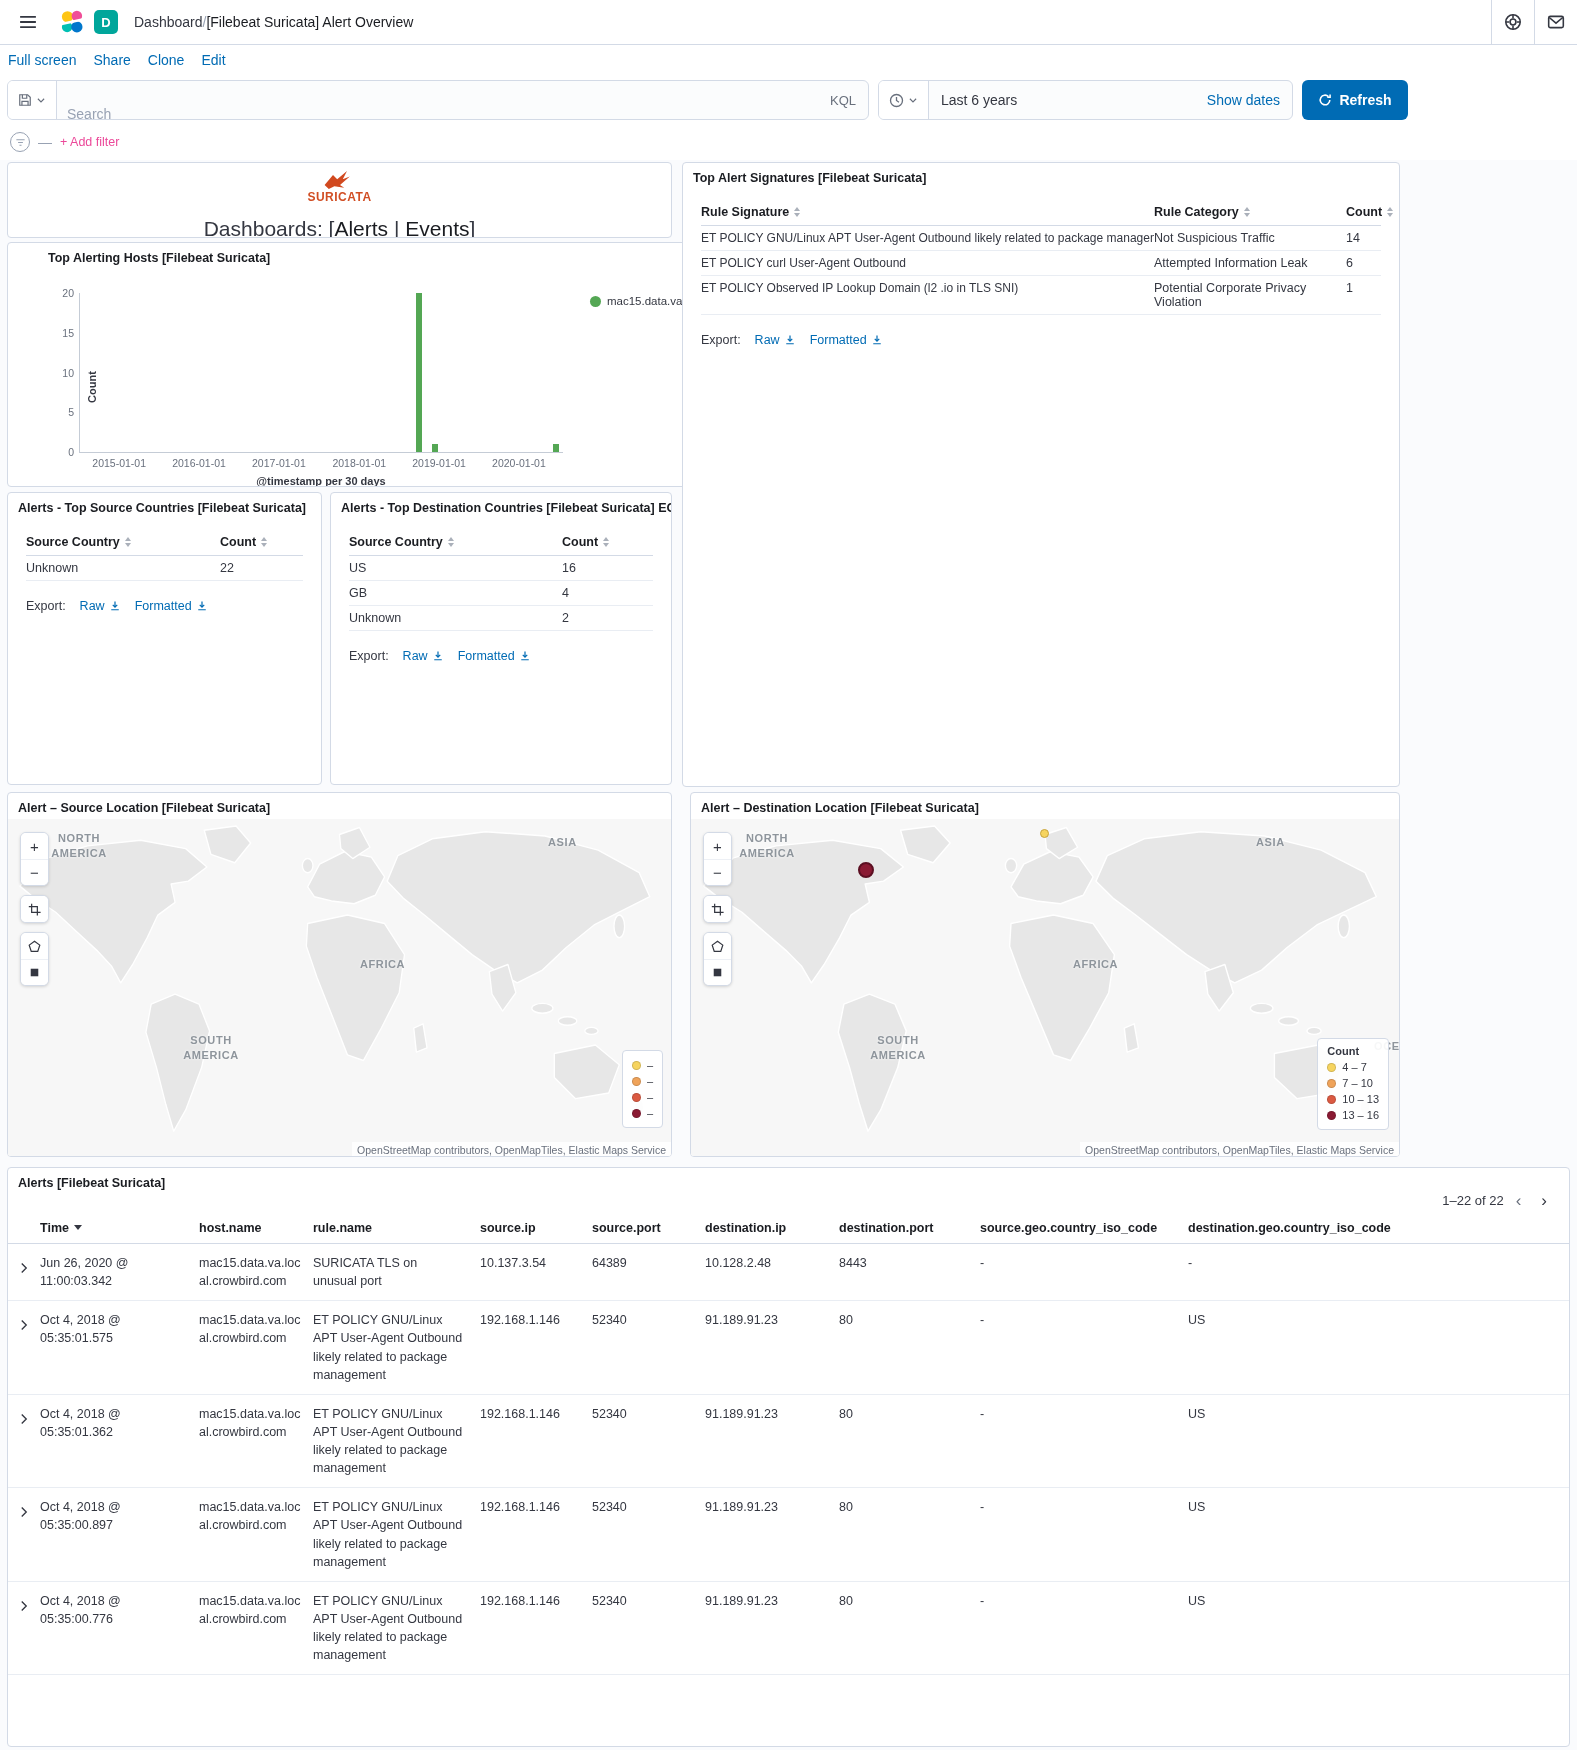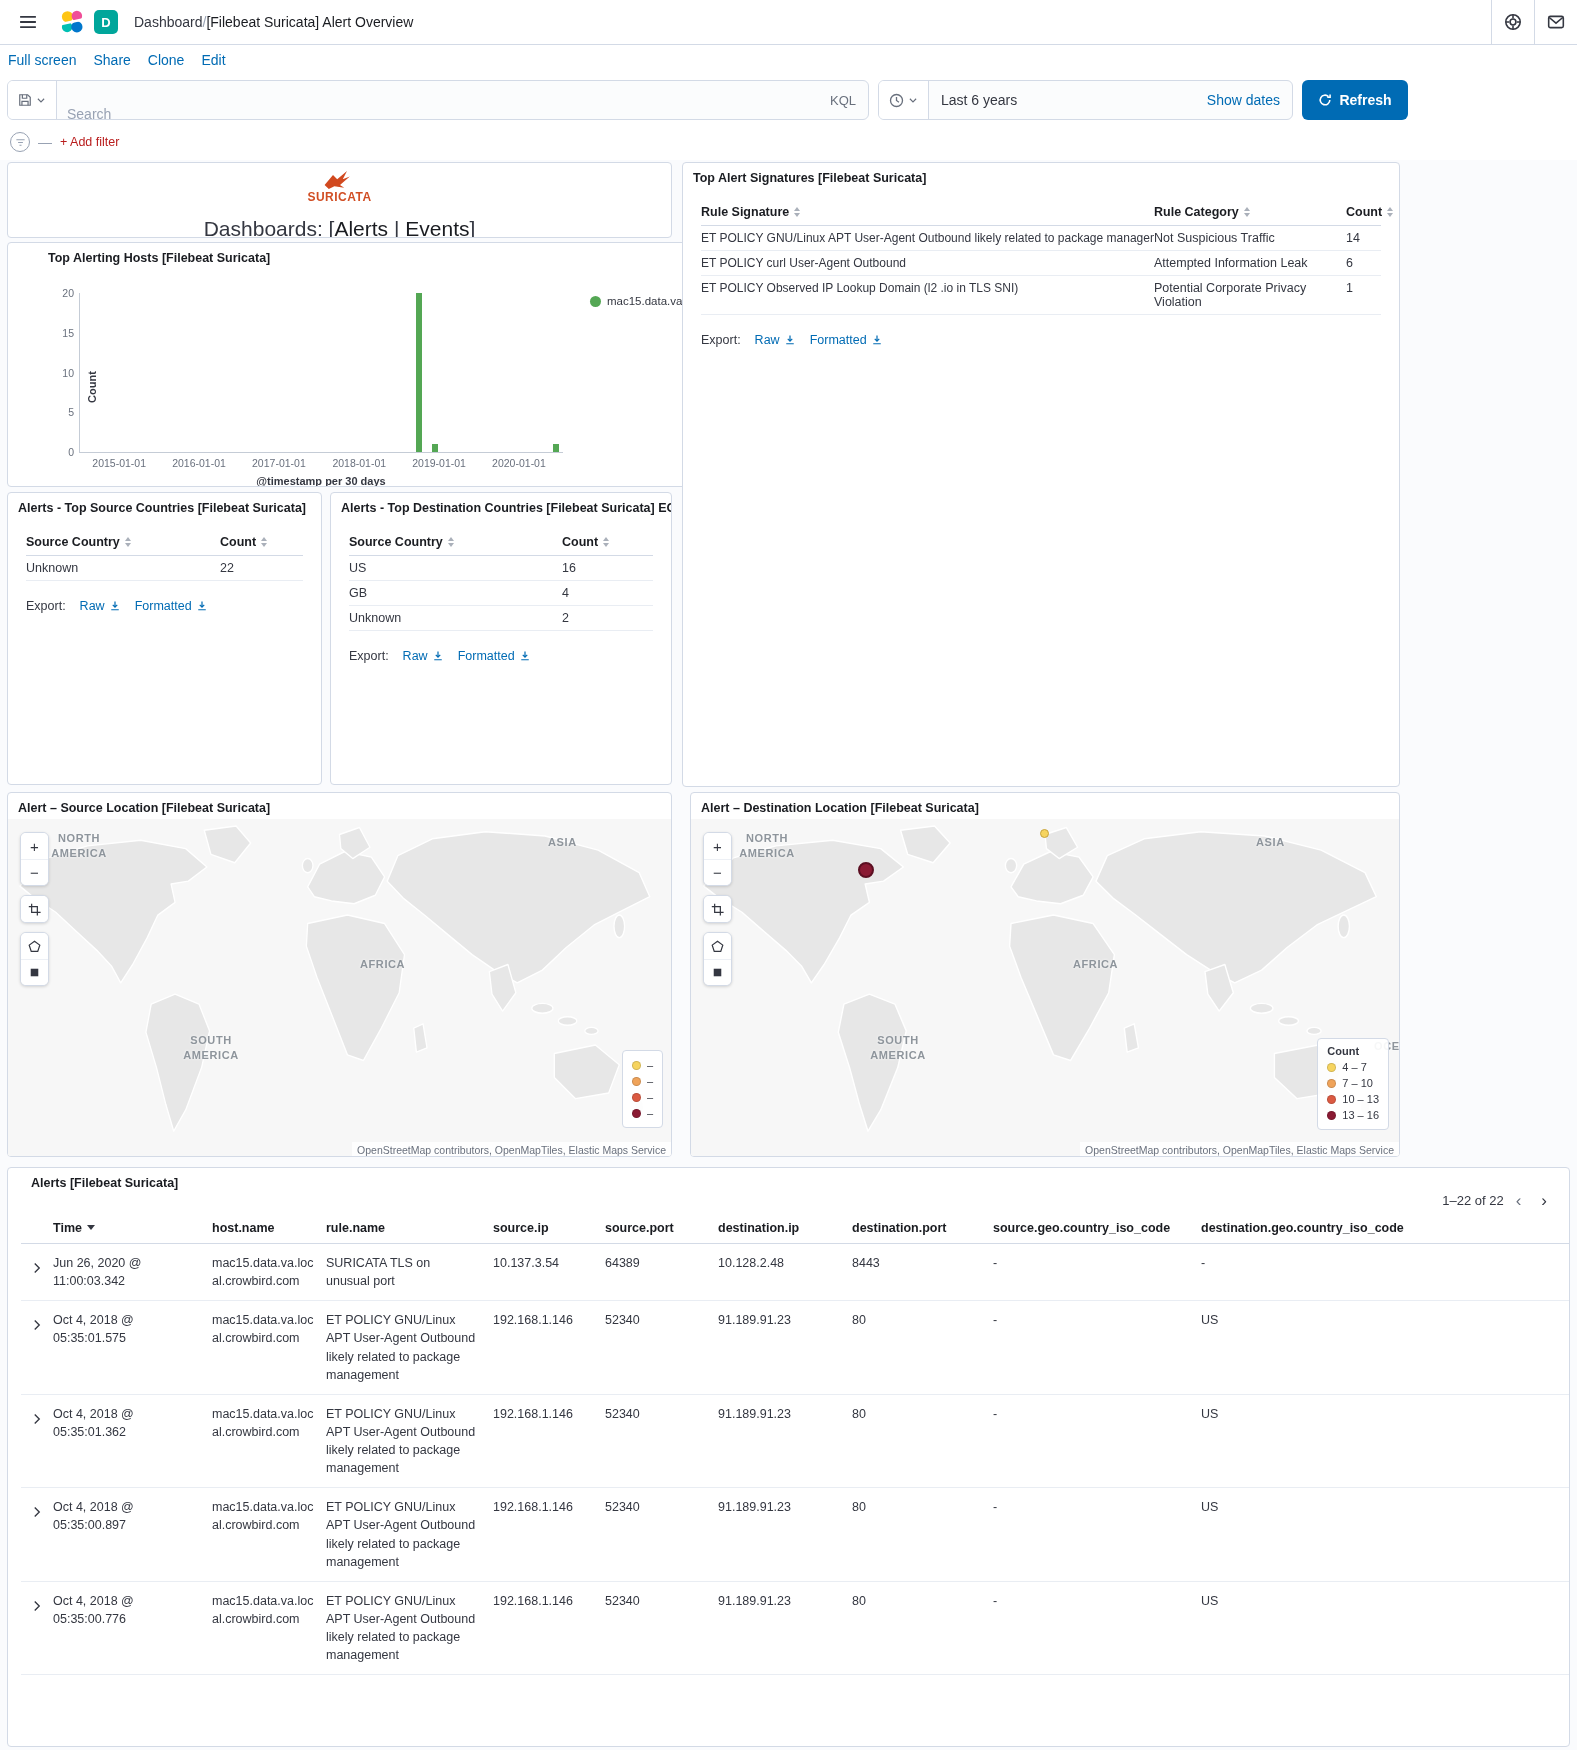--- a/index.html
+++ b/index.html
@@ -38,21 +38,21 @@
   .datepicker { width:415px; display:flex; align-items:center; border:1px solid #D3DAE6; border-radius:6px; background:#fbfcfd; height:40px; overflow:hidden; }
   .clock-addon { display:flex; align-items:center; gap:4px; padding:0 10px; height:100%; border-right:1px solid #D3DAE6; background:#fff; border-top:none;border-left:none;border-bottom:none; color:#69707D; }
   .time-range-text { padding:0 12px; color:#343741; cursor:pointer; }
   .show-dates { margin-left:auto; padding:0 12px; color:#006BB4; background:none; border:none; font-size:14px; }
   .refresh-btn { width:106px; height:40px; background:#006BB4; border:none; border-radius:6px; color:#fff; font-size:14px; font-weight:bold;
     display:flex; align-items:center; justify-content:center; gap:7px; }
 
   .filter-row { display:flex; align-items:center; gap:8px; padding:6px 10px 8px; }
   .filter-circle { width:20px; height:20px; border-radius:50%; border:1.6px solid #98A2B3; display:flex; align-items:center; justify-content:center; background:none; }
   .filter-dash { color:#98A2B3; }
-  .add-filter { color:#b91c1c; font-size:12.5px; background:none; border:none; }
+  .add-filter { color:#ec4899; font-size:12.5px; background:none; border:none; }
 
   
   .dashboard { position:relative; height:1592px; background:#fafbfd; overflow:hidden; }
   .panel { position:absolute; background:#fff; border:1px solid #D3DAE6; border-radius:4px; overflow:hidden; }
   .panel-title { font-size:12.5px; font-weight:bold; color:#1A1C21; padding:8px 10px 4px; cursor:pointer; white-space:nowrap; }
 
   
   .nav-panel-body { display:flex; align-items:center; gap:14px; padding:6px 14px;flex-direction:column; }
   .suricata-logo { display:flex; flex-direction:column; align-items:center; line-height:1; }
   .suricata-text { color:#D14E24; font-weight:bold; font-size:12px; letter-spacing:0.5px; }
@@ -514,21 +514,21 @@
           </div>
         <div class="legend-row">
             <span class="dot" style="background: rgb(138, 26, 51);"></span>
             <span>13 – 16</span>
           </div>
       </div>
       <div class="map-attrib">OpenStreetMap contributors, OpenMapTiles, Elastic Maps Service</div>
     </div>
   </section>
 
-  <section class="panel" style="left:7px; top:1007px; width:1563px; height:580px;padding-left:13px;">
+  <section class="panel" style="left:7px; top:1007px; width:1563px; height:580px;">
     <div class="panel-title alerts-head-title">Alerts [Filebeat Suricata]</div>
     <div class="alerts-pagination">
       <span>1–22 of 22</span>
       <button class="pg-btn prev">‹</button>
       <button class="pg-btn">›</button>
     </div>
     <div class="agrid ahead">
       <div></div>
       <div><span>Time</span><span class="sort-down"></span></div>
       <div>host.name</div>

